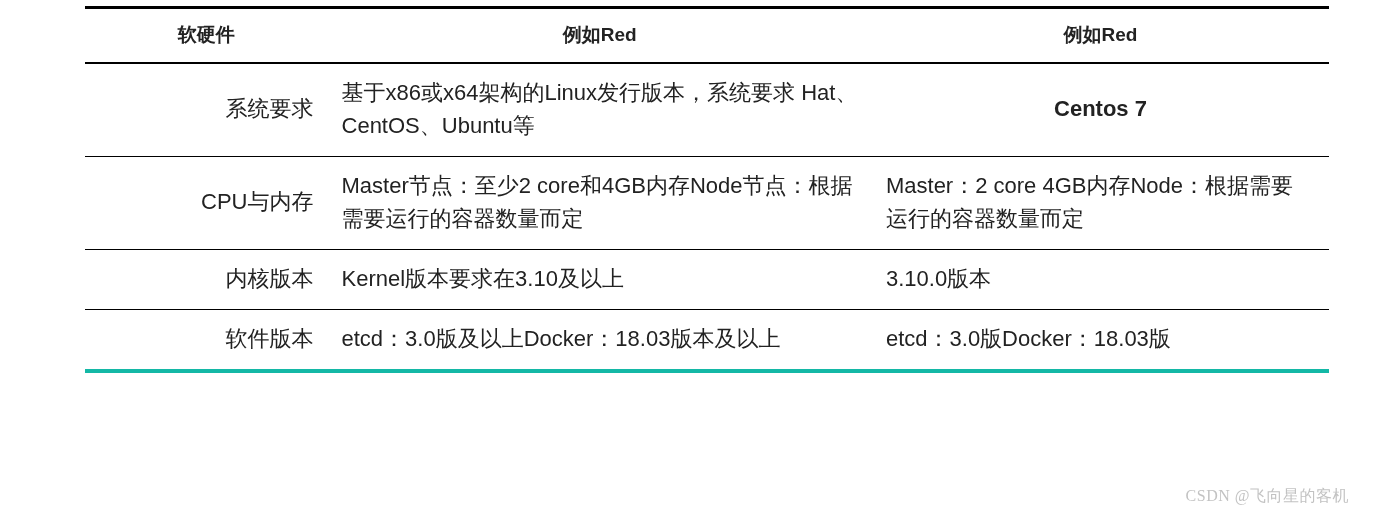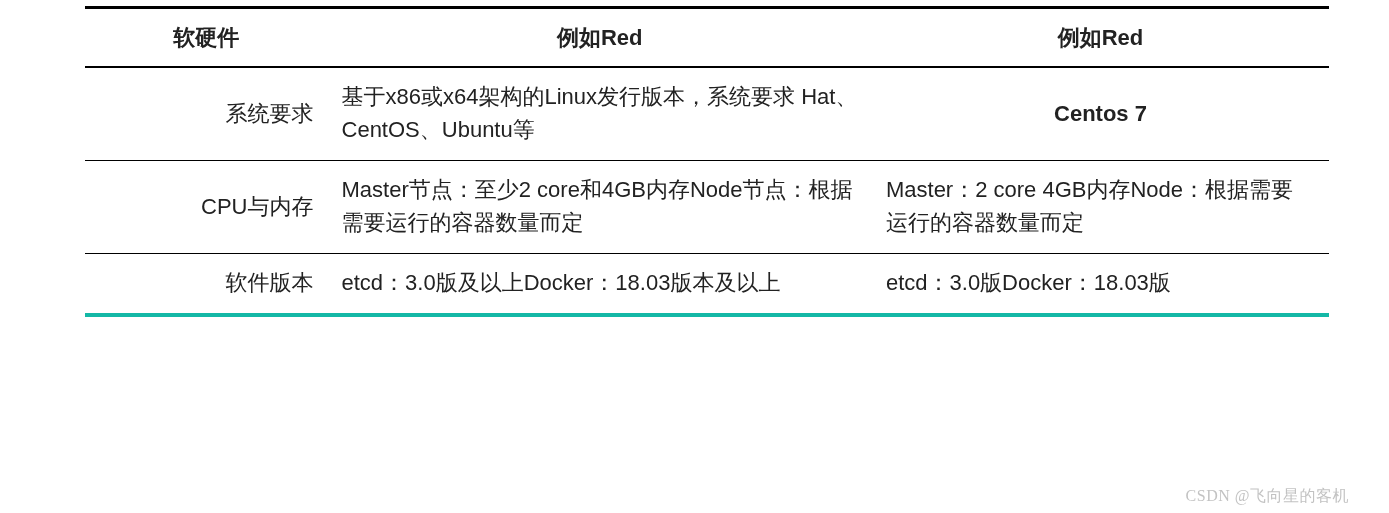--- a/index.html
+++ b/index.html
@@ -19,21 +19,21 @@
     width: 100%;
     border-collapse: collapse;
     font-size: 22px;
     line-height: 1.5;
     color: #222;
   }
   th {
     font-weight: 700;
     text-align: center;
     padding: 12px 14px;
-    font-size: 22px;
+    font-size: 19px;
     border-top: 3px solid #000;
     border-bottom: 2px solid #000;
   }
   td {
     padding: 12px 14px 14px 14px;
     vertical-align: middle;
     border-bottom: 1.5px solid #000;
   }
   tr:last-child td {
     border-bottom: 4px solid #14b8a6;
@@ -73,20 +73,25 @@
           <td class="col-a">系统要求</td>
           <td class="col-b mix">基于x86或x64架构的Linux发行版本，系统要求 Hat、CentOS、Ubuntu等</td>
           <td class="col-c mix center">Centos 7</td>
         </tr>
         <tr>
           <td class="col-a">CPU与内存</td>
           <td class="col-b mix">Master节点：至少2 core和4GB内存Node节点：根据需要运行的容器数量而定</td>
           <td class="col-c mix top">Master：2 core 4GB内存Node：根据需要运行的容器数量而定</td>
         </tr>
         <tr>
+          <td class="col-a">内核版本</td>
+          <td class="col-b mix">Kernel版本要求在3.10及以上</td>
+          <td class="col-c mix top">3.10.0版本</td>
+        </tr>
+        <tr>
           <td class="col-a">软件版本</td>
           <td class="col-b mix">etcd：3.0版及以上Docker：18.03版本及以上</td>
           <td class="col-c mix top">etcd：3.0版Docker：18.03版</td>
         </tr>
       </tbody>
   </table>
 </div>
 
 <div class="watermark">CSDN @飞向星的客机</div>
 

